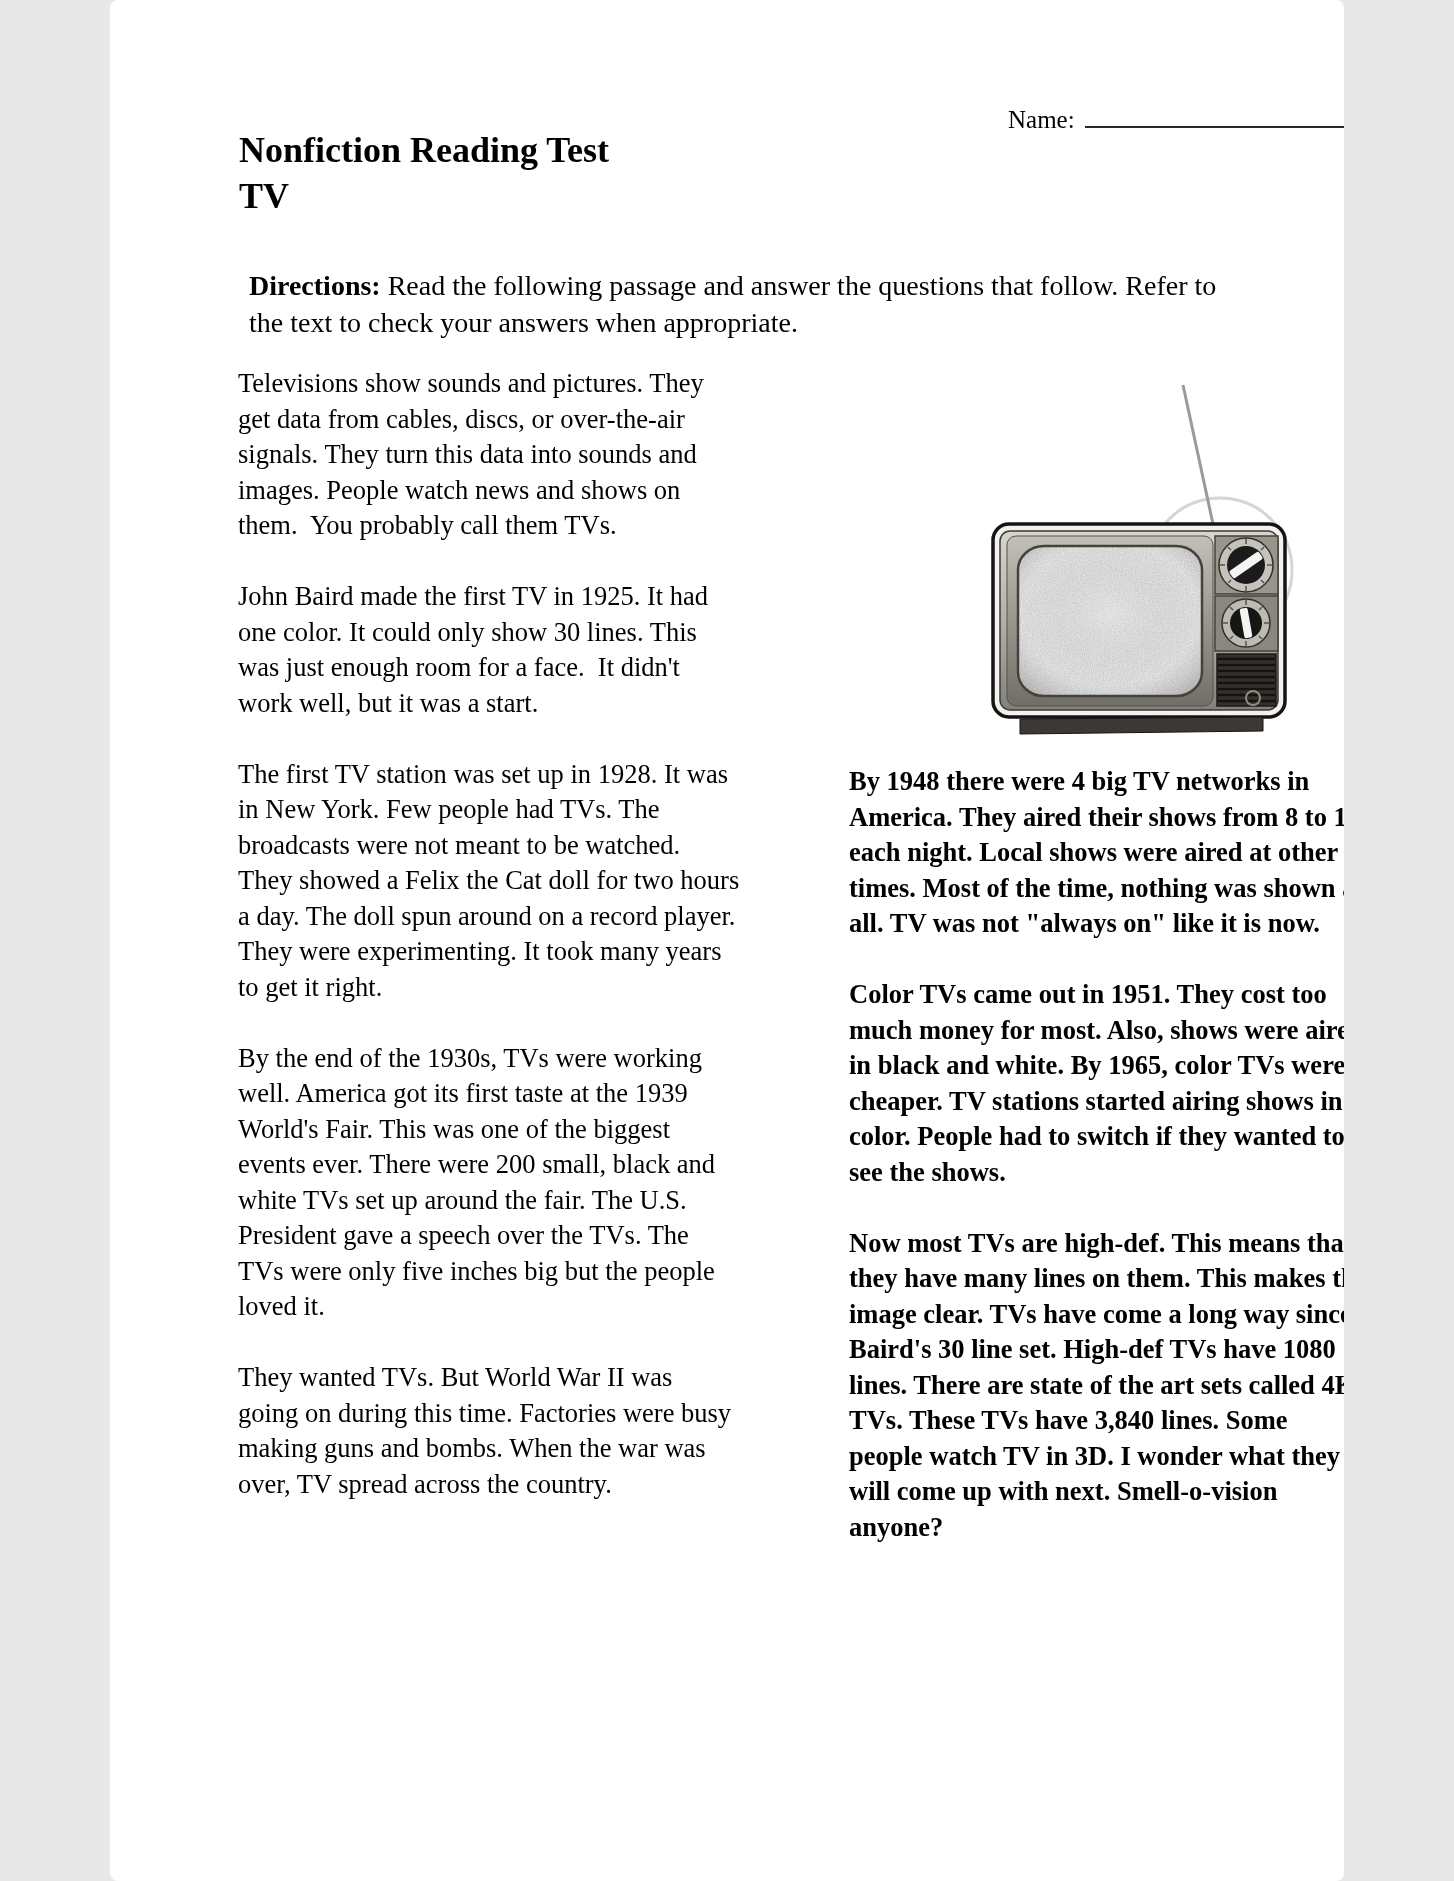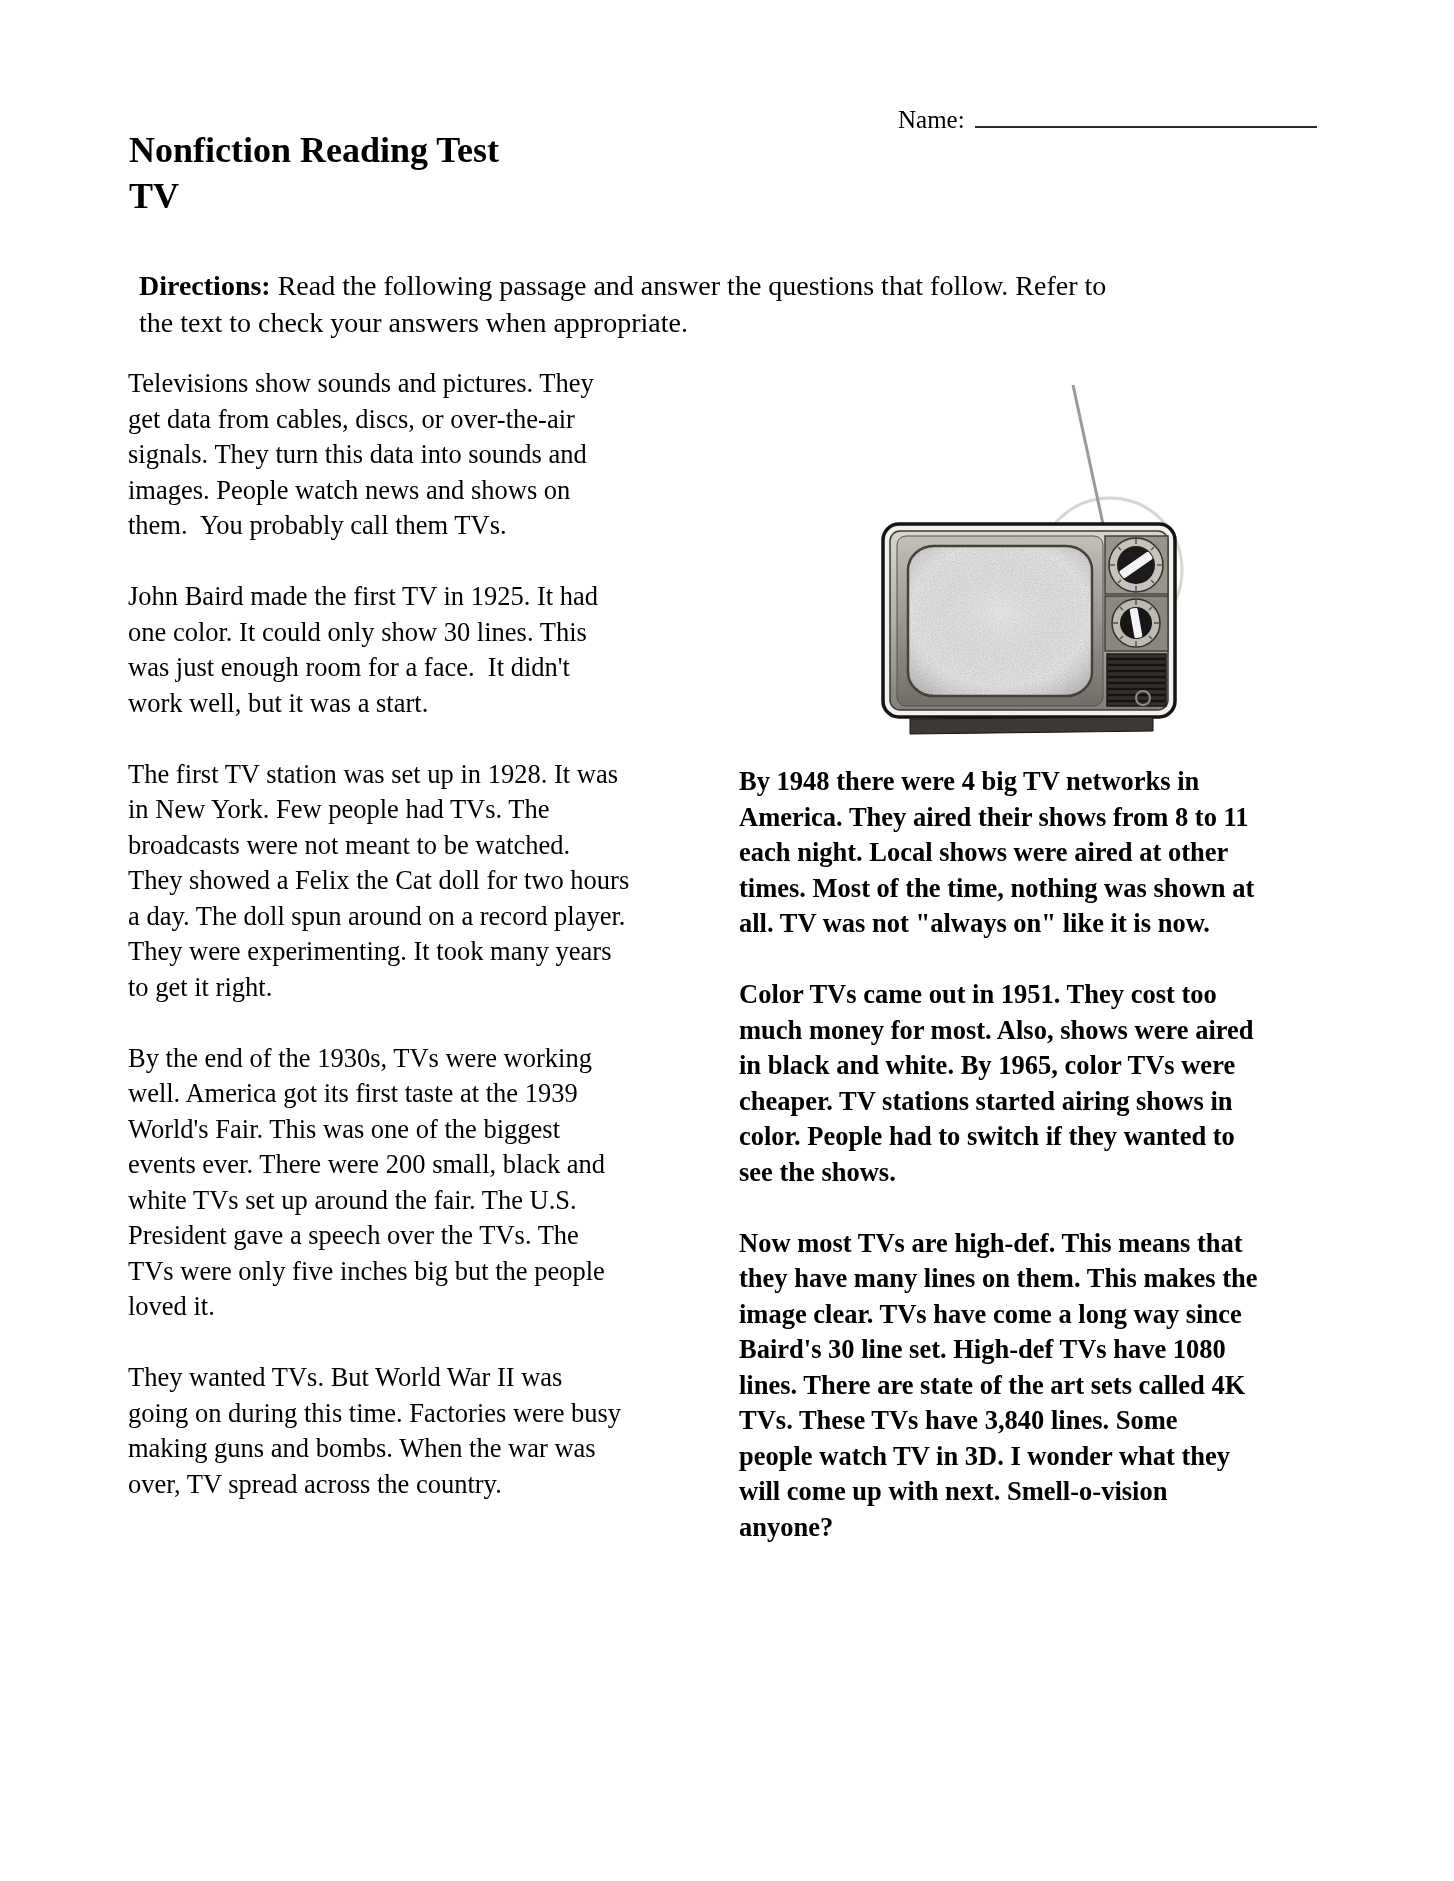--- a/index.html
+++ b/index.html
@@ -1,23 +1,24 @@
 <!DOCTYPE html>
 <html><head>
 <meta charset="utf-8">
 <style>
   html,body{margin:0;padding:0;background:#e8e8e8;}
   .page{
     position:relative;
-    width:1454px;height:1881px;
+    width:1234px;height:1881px;
     margin:0 auto;
     background:#ffffff;
     color:#000;
     font-family:"Liberation Serif","DejaVu Serif",serif;
     overflow:hidden;
+    border-radius:8px;
   }
   .name-row{
     position:absolute;left:898px;top:102px;
     font-size:25px;line-height:30px;white-space:nowrap;
   }
   .name-line{
     display:inline-block;
     width:342px;height:24px;
     margin-left:10px;
     border-bottom:2px solid #2a2a2a;

